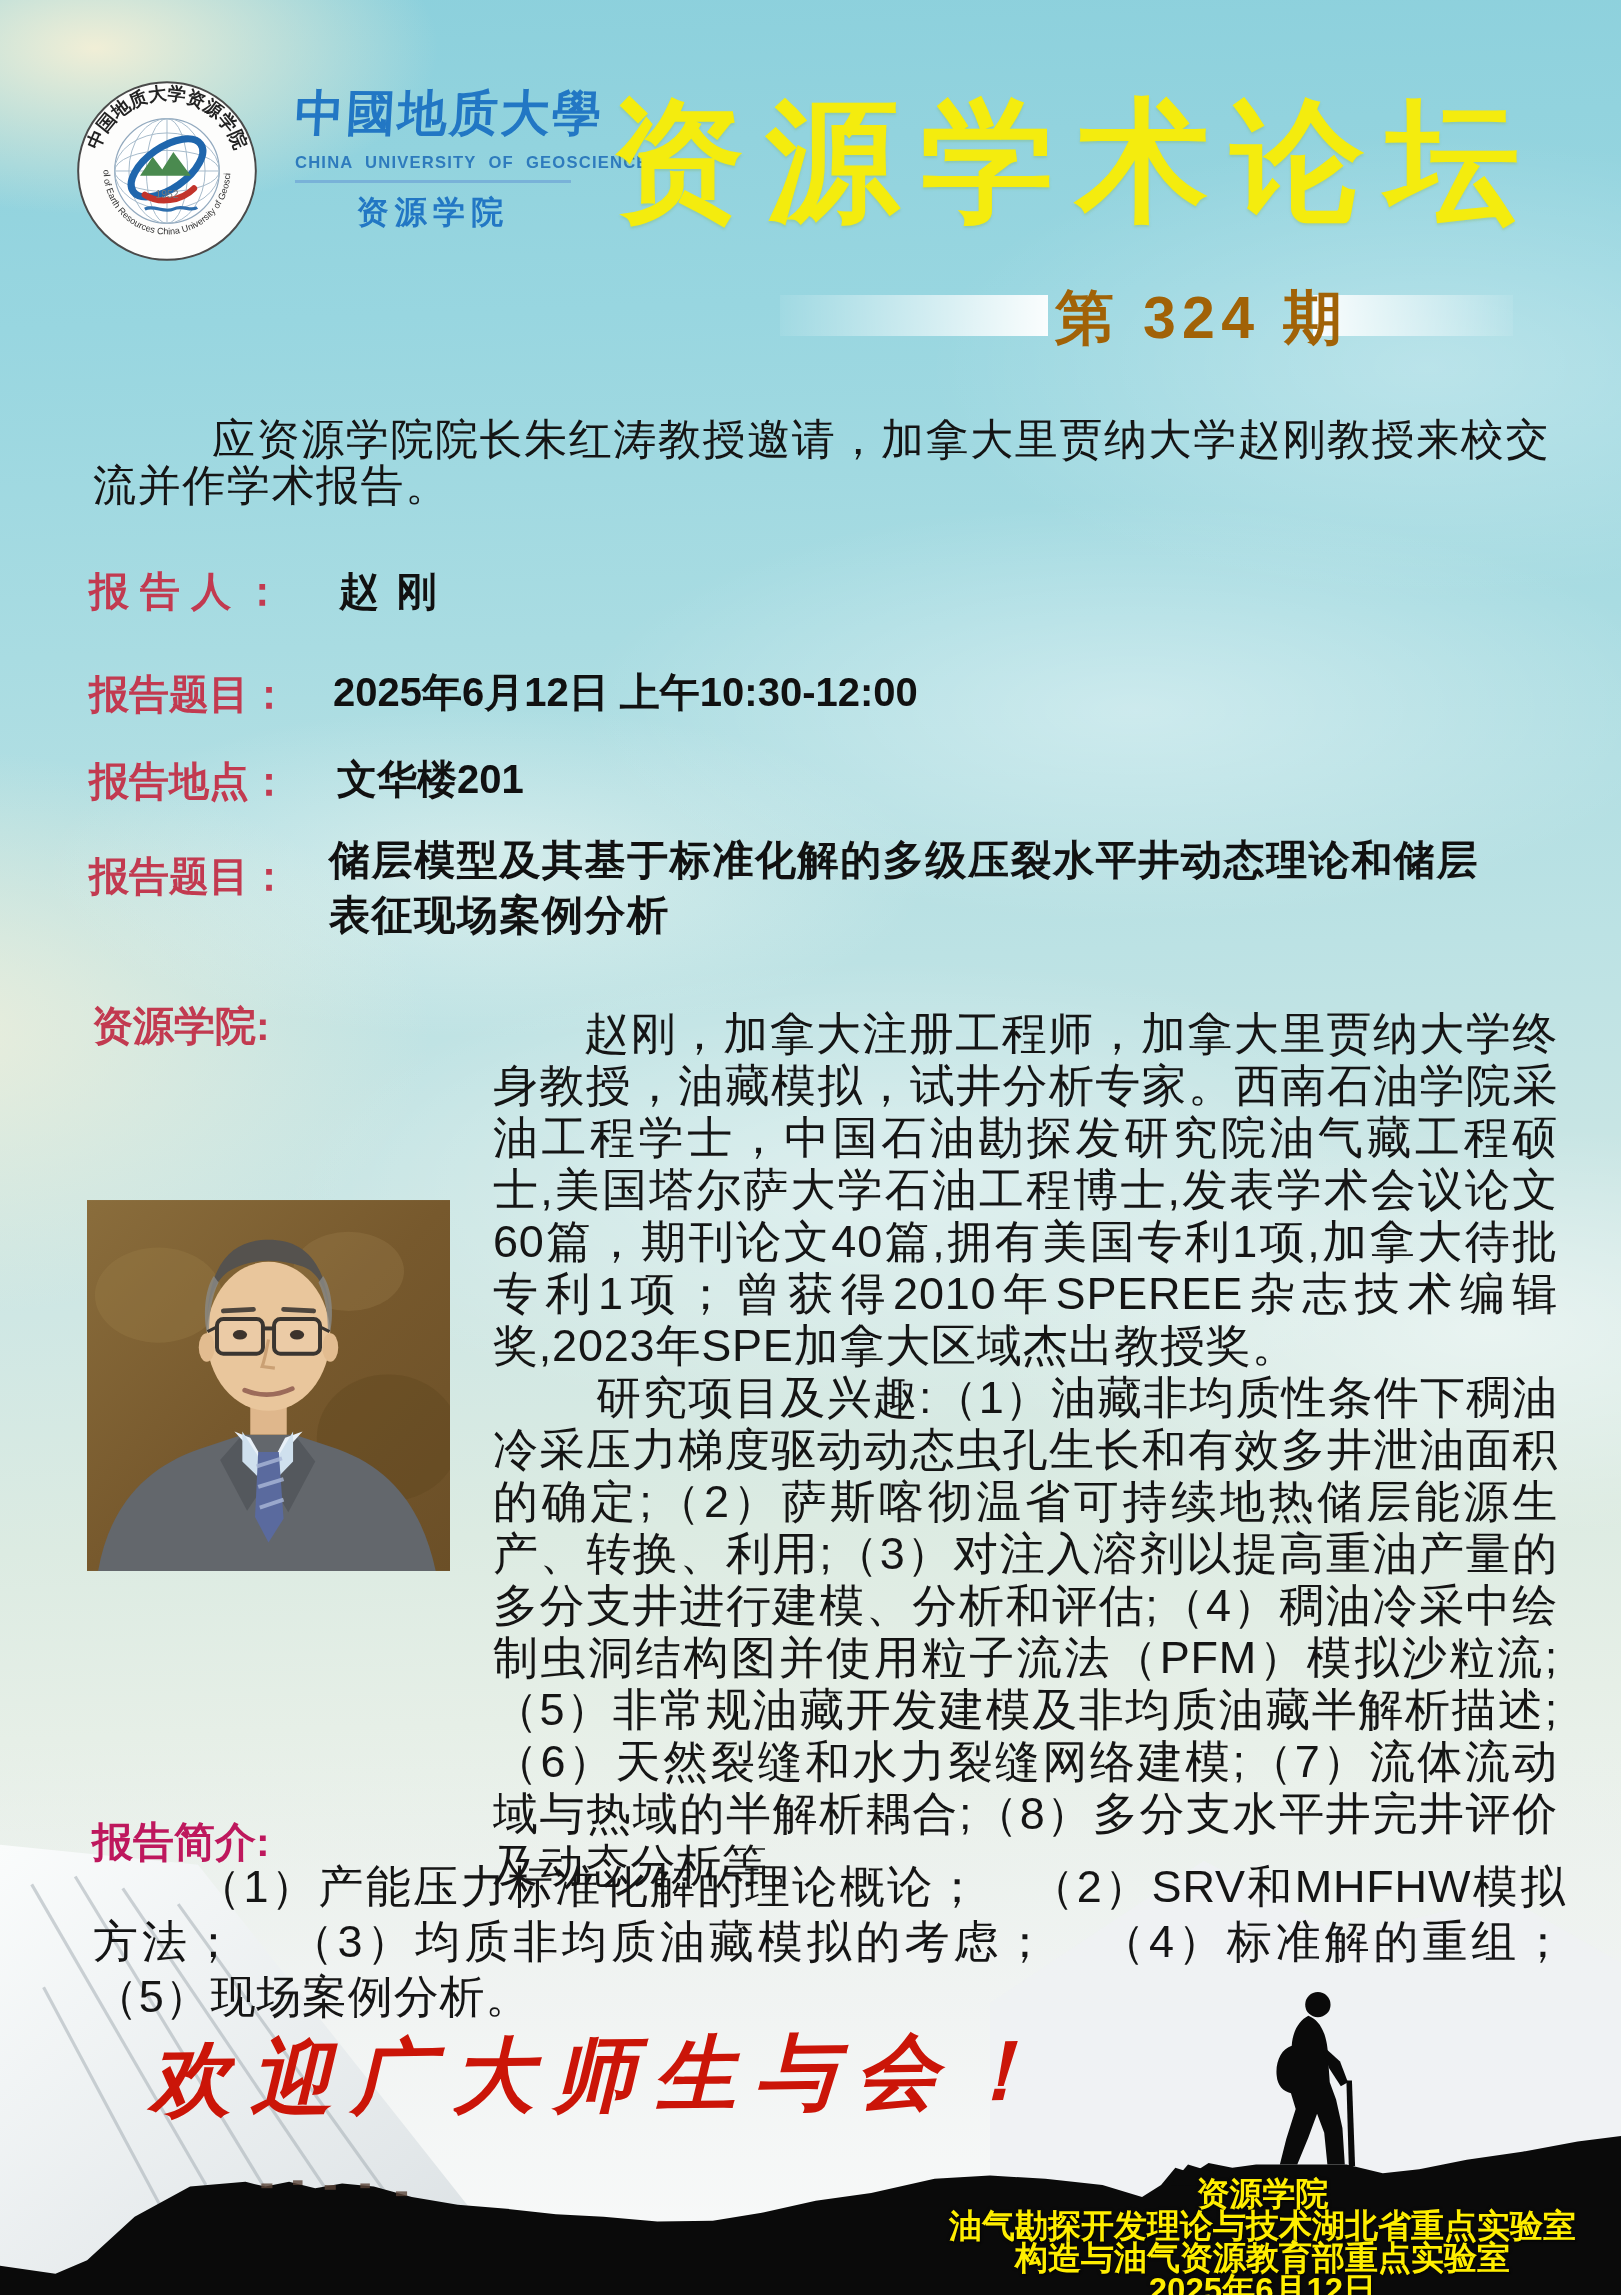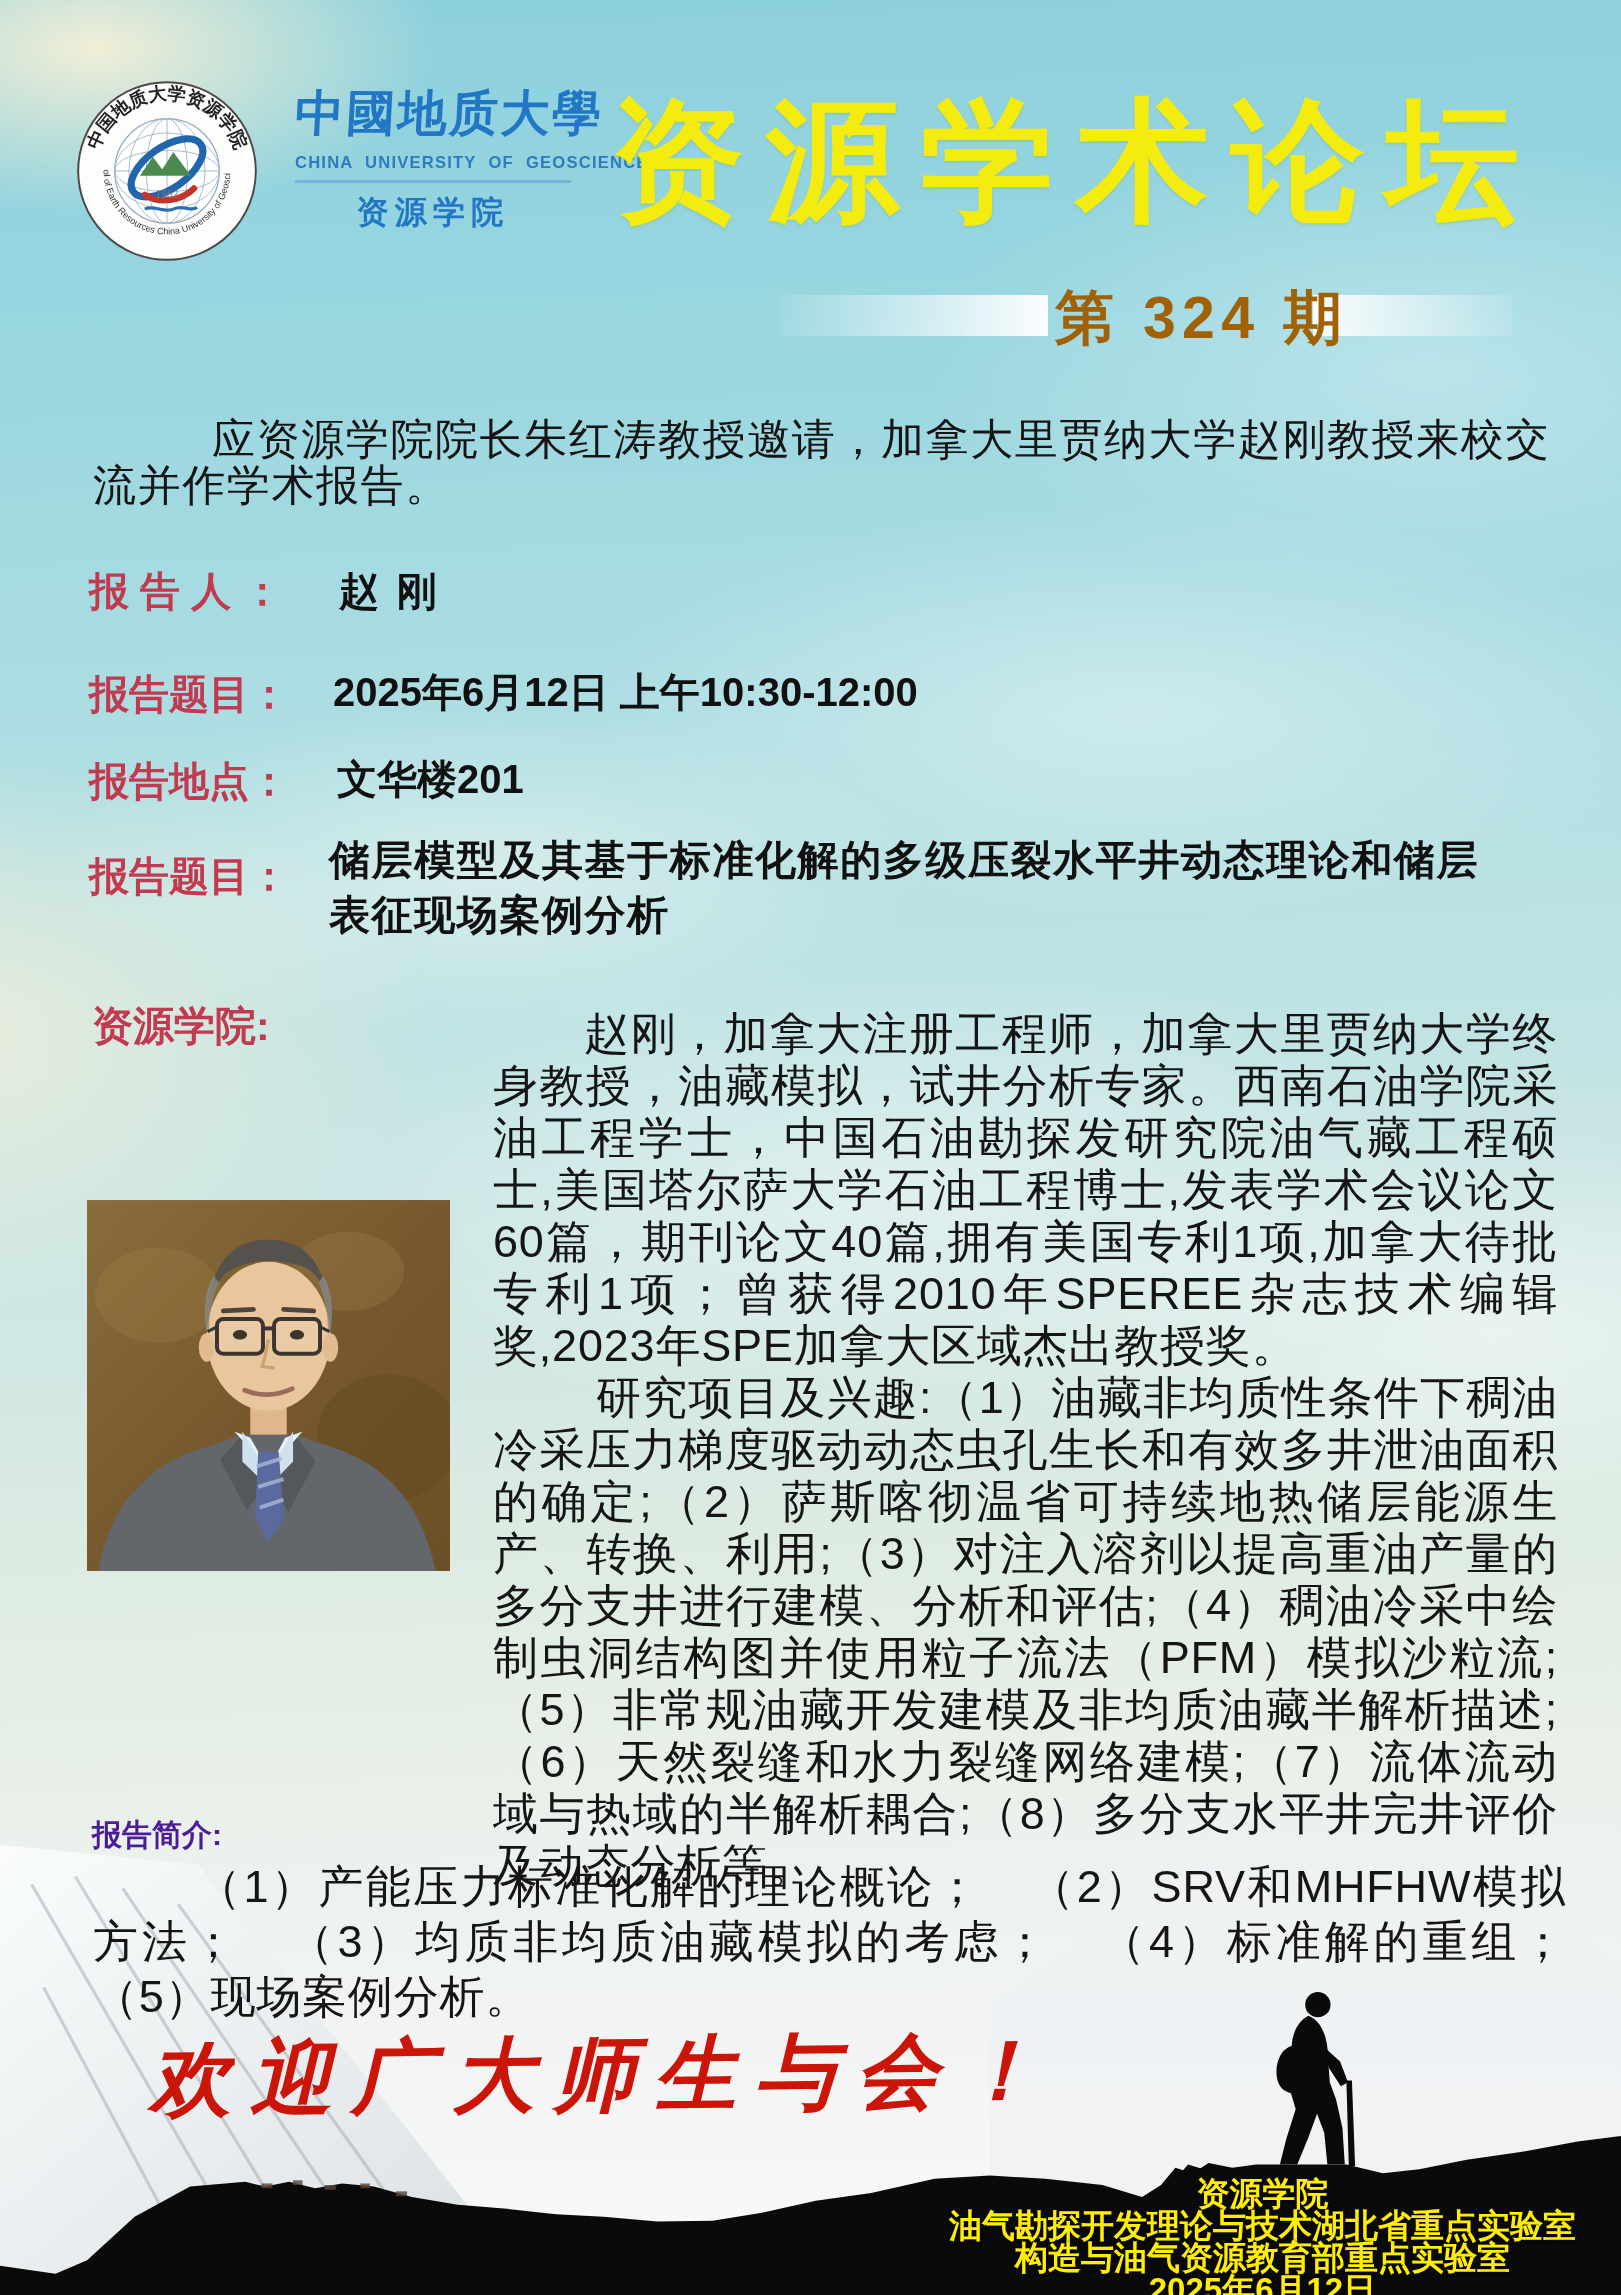--- a/index.html
+++ b/index.html
@@ -43,21 +43,21 @@
   .lbl-title{top:849px;}
   .val-title{left:329px; top:833px; width:1180px; font-size:41px; font-weight:700; line-height:55px; letter-spacing:1.6px; white-space:normal;}
   
   .bio-label{left:92px; top:999px; font-size:41px; font-weight:700; color:#c23a50; z-index:2; white-space:nowrap;}
   .photo{left:87px; top:1200px; width:363px; height:371px; z-index:2;}
   .bio-text{left:493px; top:1008px; width:1065px; z-index:2; font-size:45px; line-height:52px; letter-spacing:0.8px; text-align:justify; color:#151515;}
   .bio-text p{margin:0;}
   .bio-text .p1{text-indent:91px;}
   .bio-text .p2{text-indent:103px;}
   
-  .abstract-label{left:92px; top:1815px; font-size:30px; font-weight:700; color:#4c1d95; z-index:3; white-space:nowrap;}
+  .abstract-label{left:92px; top:1815px; font-size:41px; font-weight:700; color:#be185d; z-index:3; white-space:nowrap;}
   .abstract-text{left:93px; top:1859px; width:1473px; z-index:3; font-size:45px; line-height:55px; letter-spacing:0.8px; text-indent:103px; text-align:justify; color:#151515;}
   
   .welcome{left:149px; top:2021px; z-index:4; font-family:"Liberation Serif", serif; font-style:italic; font-weight:900; font-size:82px; color:#cb1508; letter-spacing:19px; white-space:nowrap; transform:rotate(-0.6deg);}
   
   .mountains{left:0; top:1742px; width:1622px; height:553px; z-index:1;}
   
   .footer{left:847px; top:2178px; width:831px; z-index:5; text-align:center; color:#ffee00; font-weight:700; font-size:33px; line-height:32px;
     text-shadow:0 0 3.2px rgba(0,0,0,.55), 1.6px 1.6px 0 rgba(0,0,0,.35); }
   .footer div{white-space:nowrap;}
 </style>

